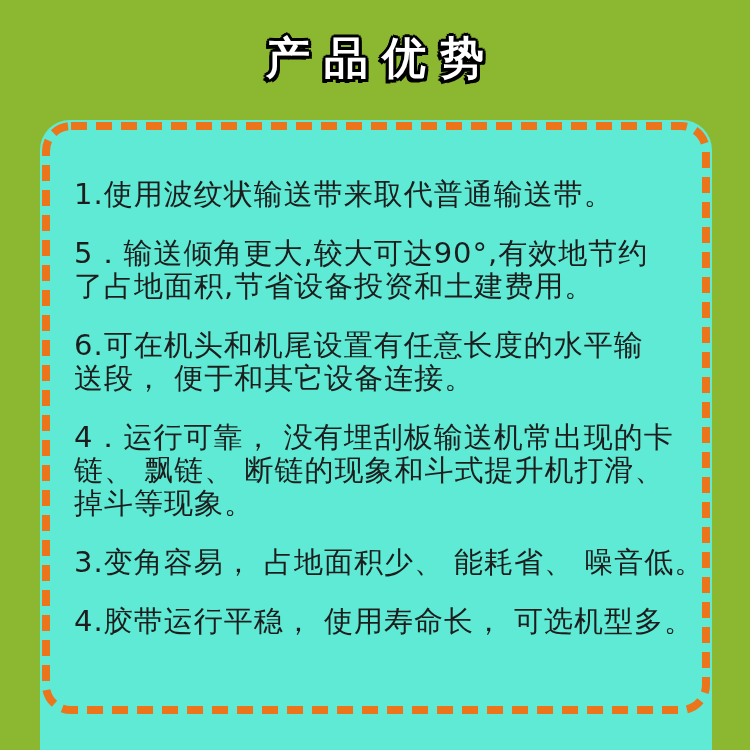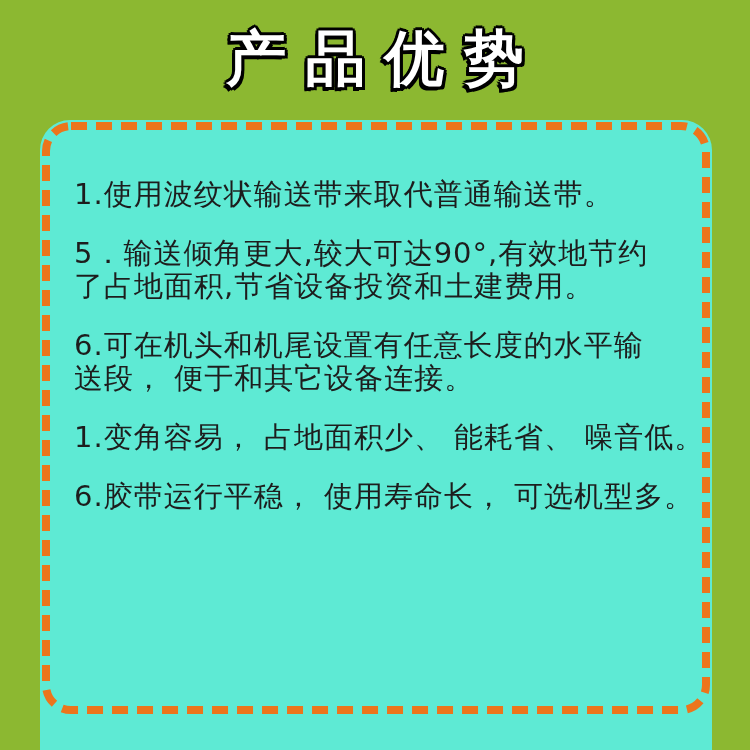--- a/index.html
+++ b/index.html
@@ -10,21 +10,21 @@
     position: relative;
     overflow: hidden;
     font-family: "DejaVu Sans", sans-serif;
   }
   .page-title {
     position: absolute;
     top: 20px;
     left: 0;
     width: 750px;
     text-align: center;
-    font-size: 60px;
+    font-size: 44px;
     line-height: 76px;
     font-weight: bold;
     color: #ffffff;
     letter-spacing: 0.32em;
     text-indent: 0.32em;
     text-shadow:
       -3px 0 #000, 3px 0 #000, 0 -3px #000, 0 3px #000,
       -2px -2px #000, 2px -2px #000, -2px 2px #000, 2px 2px #000,
       -3px 3px #000, 3px 3px #000, -3px 4px #000;
   }
@@ -70,16 +70,19 @@
   <svg class="dash-border" viewBox="0 0 672 596" xmlns="http://www.w3.org/2000/svg">
     <rect x="6" y="6" width="660" height="584" rx="25" ry="25" fill="none" stroke="#ec751c" stroke-width="8" stroke-dasharray="16 9"></rect>
   </svg>
 
   <div class="card-content">
     <p class="advantage-item">1.使用波纹状输送带来取代普通输送带。</p>
     <p class="advantage-item">5．输送倾角更大,较大可达90°,有效地节约
 了占地面积,节省设备投资和土建费用。</p>
     <p class="advantage-item">6.可在机头和机尾设置有任意长度的水平输
 送段， 便于和其它设备连接。</p>
-    <p class="advantage-item">1.变角容易， 占地面积少、 能耗省、 噪音低。</p>
-    <p class="advantage-item">6.胶带运行平稳， 使用寿命长， 可选机型多。</p>
+    <p class="advantage-item">4．运行可靠， 没有埋刮板输送机常出现的卡
+链、 飘链、 断链的现象和斗式提升机打滑、
+掉斗等现象。</p>
+    <p class="advantage-item">3.变角容易， 占地面积少、 能耗省、 噪音低。</p>
+    <p class="advantage-item">4.胶带运行平稳， 使用寿命长， 可选机型多。</p>
   </div>
 </div>
 
 </body></html>

